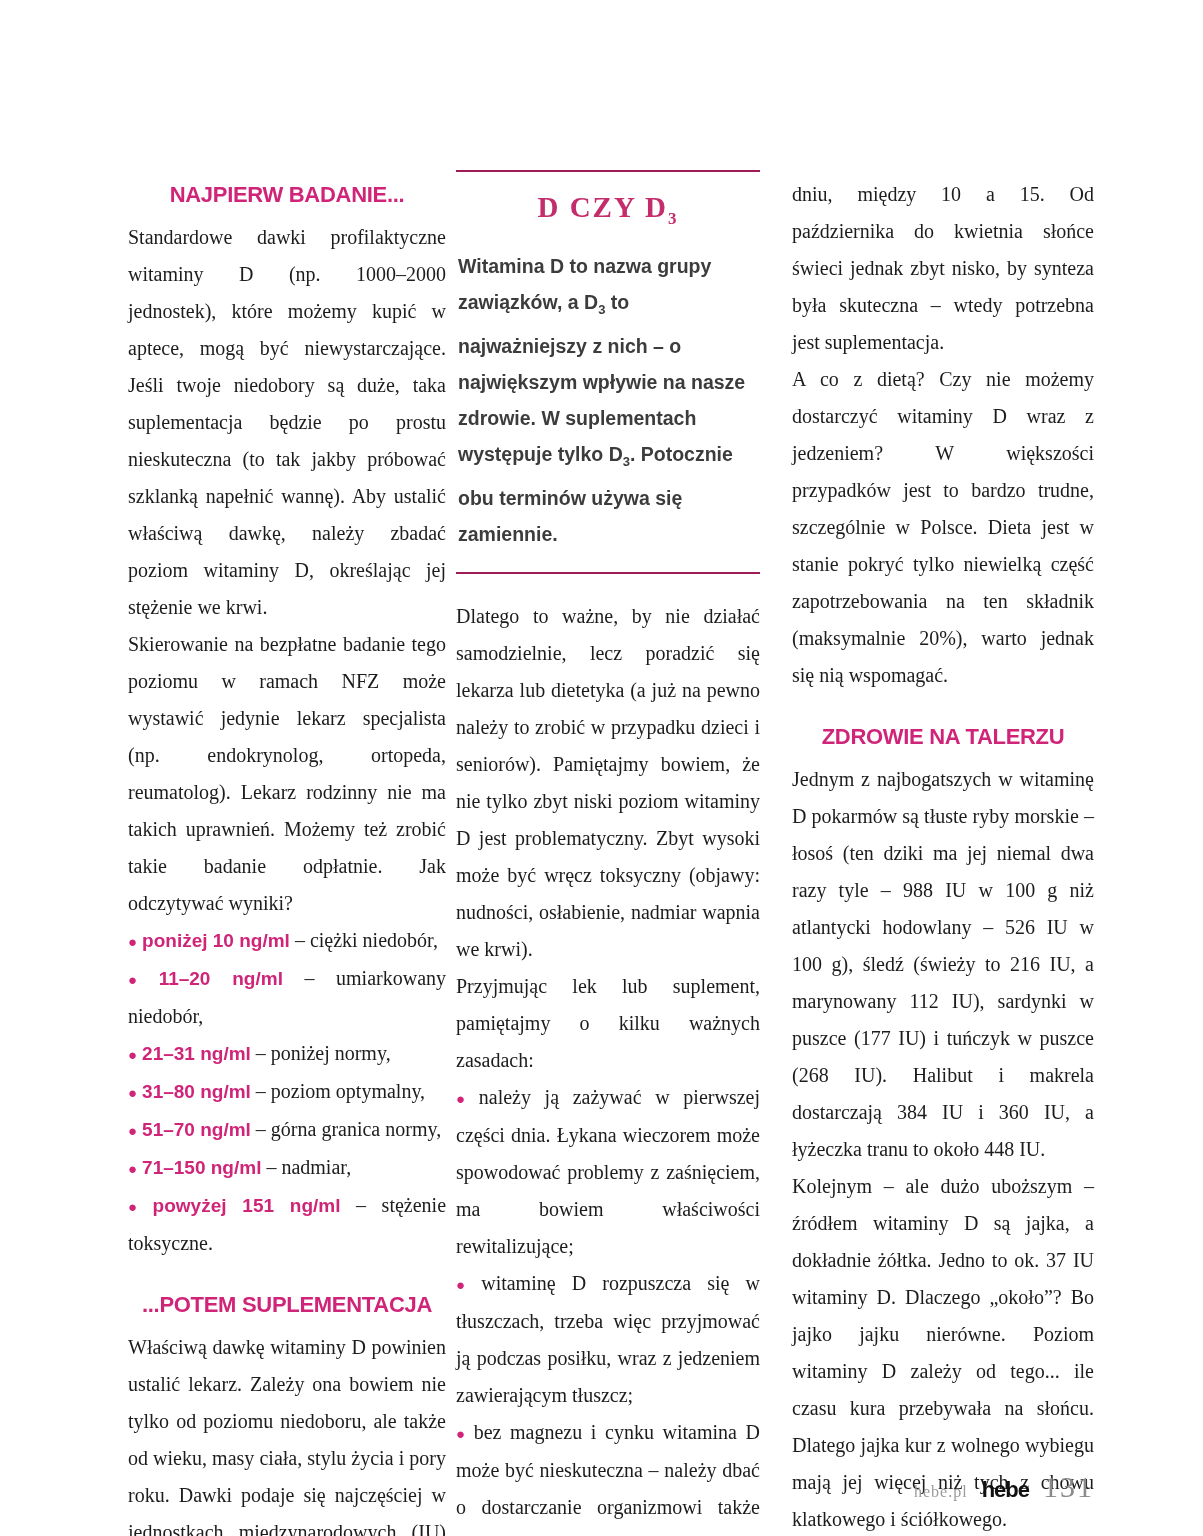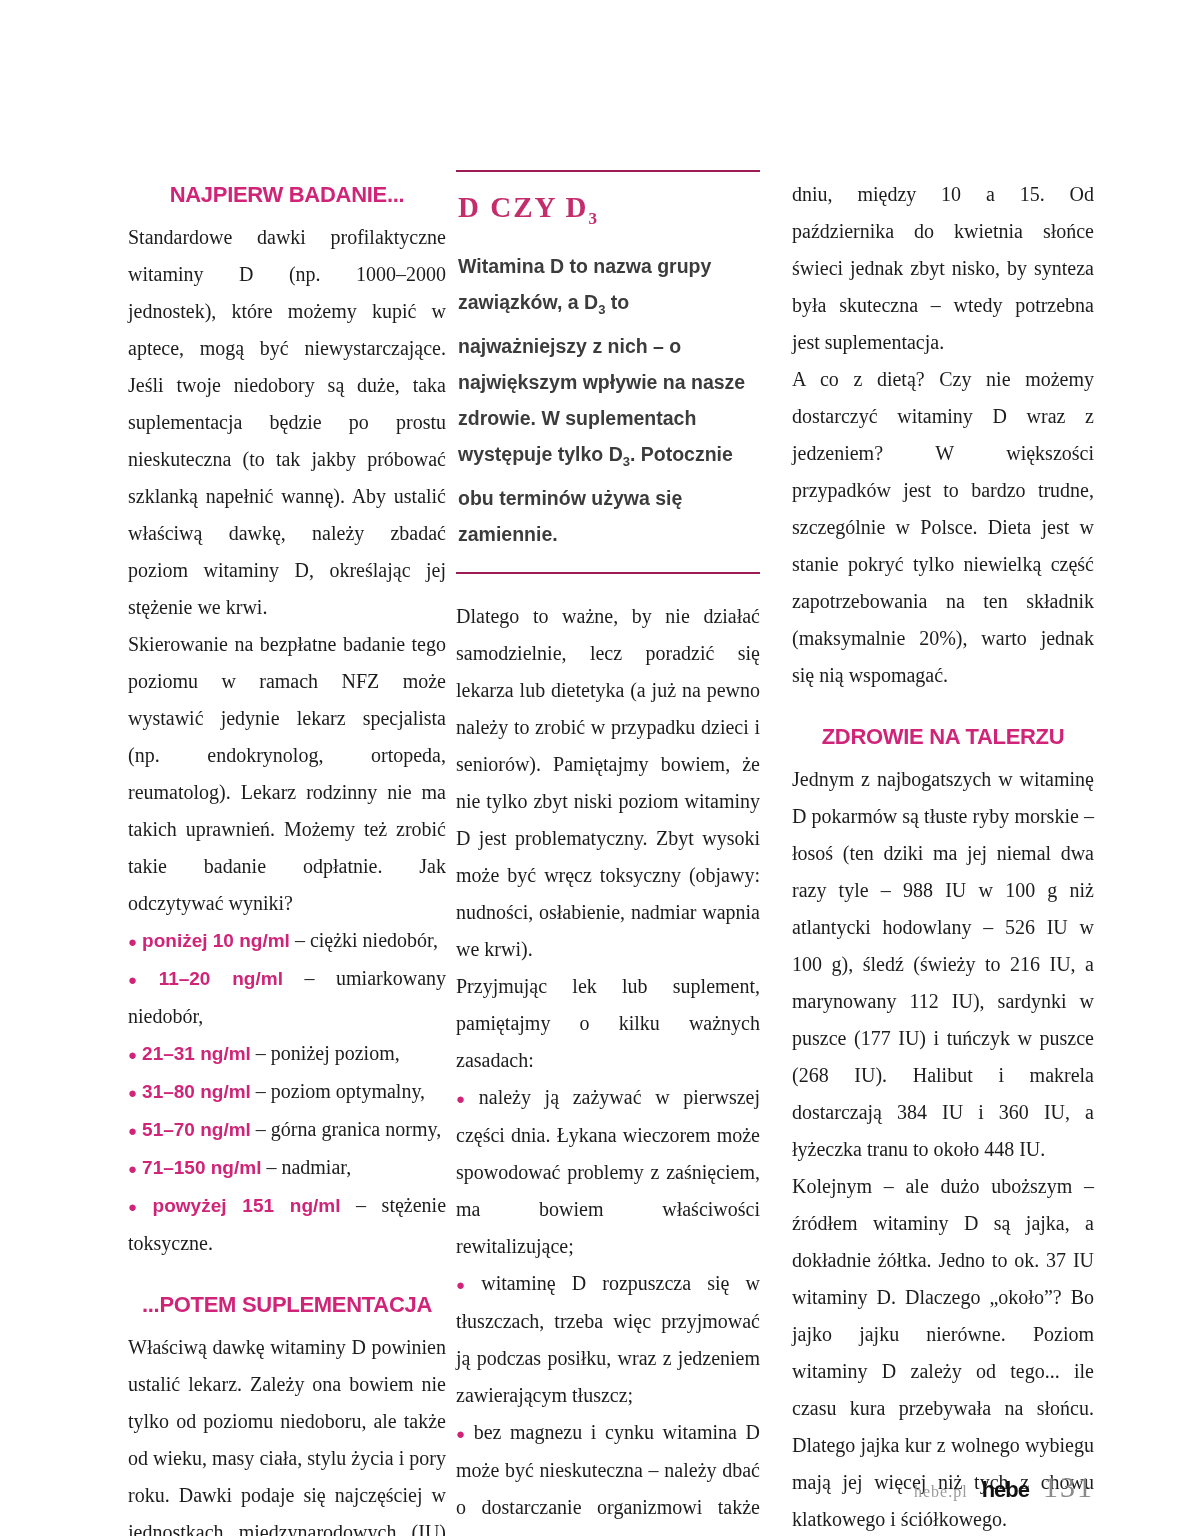--- a/index.html
+++ b/index.html
@@ -59,20 +59,21 @@
     border-bottom: 2px solid #9e1c55;
     padding: 10px 2px 20px 2px;
     margin: 0 0 24px 0;
   }
   .callout-title {
     font-family: "Liberation Serif", serif;
     font-weight: 700;
     font-size: 29px;
     letter-spacing: 2px;
     color: #c32d6c;
+    text-align: center;
     margin: 8px 0 12px 0;
     line-height: 34px;
   }
   .callout-title sub { font-size: 17px; }
   .callout-body {
     font-family: "Liberation Sans", sans-serif;
     font-weight: 700;
     font-size: 19.5px;
     line-height: 36px;
     color: #3c3c3c;
@@ -121,21 +122,21 @@
     <h2 class="section-heading first">NAJPIERW BADANIE...</h2>
     <p>Standardowe dawki profilaktyczne witaminy D (np. 1000–2000 jednostek), które możemy kupić w aptece, mogą być niewystarczające. Jeśli twoje niedobory są duże, taka suplementacja będzie po prostu nieskuteczna (to tak jakby próbować szklanką napełnić wannę). Aby ustalić właściwą dawkę, należy zbadać poziom witaminy D, określając jej stężenie we krwi.</p>
     <p>Skierowanie na bezpłatne badanie tego poziomu w ramach NFZ może wystawić jedynie lekarz specjalista (np. endokrynolog, ortopeda, reumatolog). Lekarz rodzinny nie ma takich uprawnień. Możemy też zrobić takie badanie odpłatnie. Jak odczytywać wyniki?</p>
 
     <div>
 
         <p class="bullet-item"><span class="bullet-dot">●</span><span class="bullet-range">poniżej 10 ng/ml</span><span> – ciężki niedobór,</span></p>
 
         <p class="bullet-item"><span class="bullet-dot">●</span><span class="bullet-range">11–20 ng/ml</span><span> – umiarkowany niedobór,</span></p>
 
-        <p class="bullet-item"><span class="bullet-dot">●</span><span class="bullet-range">21–31 ng/ml</span><span> – poniżej poziom,</span></p>
+        <p class="bullet-item"><span class="bullet-dot">●</span><span class="bullet-range">21–31 ng/ml</span><span> – poniżej normy,</span></p>
 
         <p class="bullet-item"><span class="bullet-dot">●</span><span class="bullet-range">31–80 ng/ml</span><span> – poziom optymalny,</span></p>
 
         <p class="bullet-item"><span class="bullet-dot">●</span><span class="bullet-range">51–70 ng/ml</span><span> – górna granica normy,</span></p>
 
         <p class="bullet-item"><span class="bullet-dot">●</span><span class="bullet-range">71–150 ng/ml</span><span> – nadmiar,</span></p>
 
         <p class="bullet-item"><span class="bullet-dot">●</span><span class="bullet-range">powyżej 151 ng/ml</span><span> – stężenie toksyczne.</span></p>
       </div>
 

